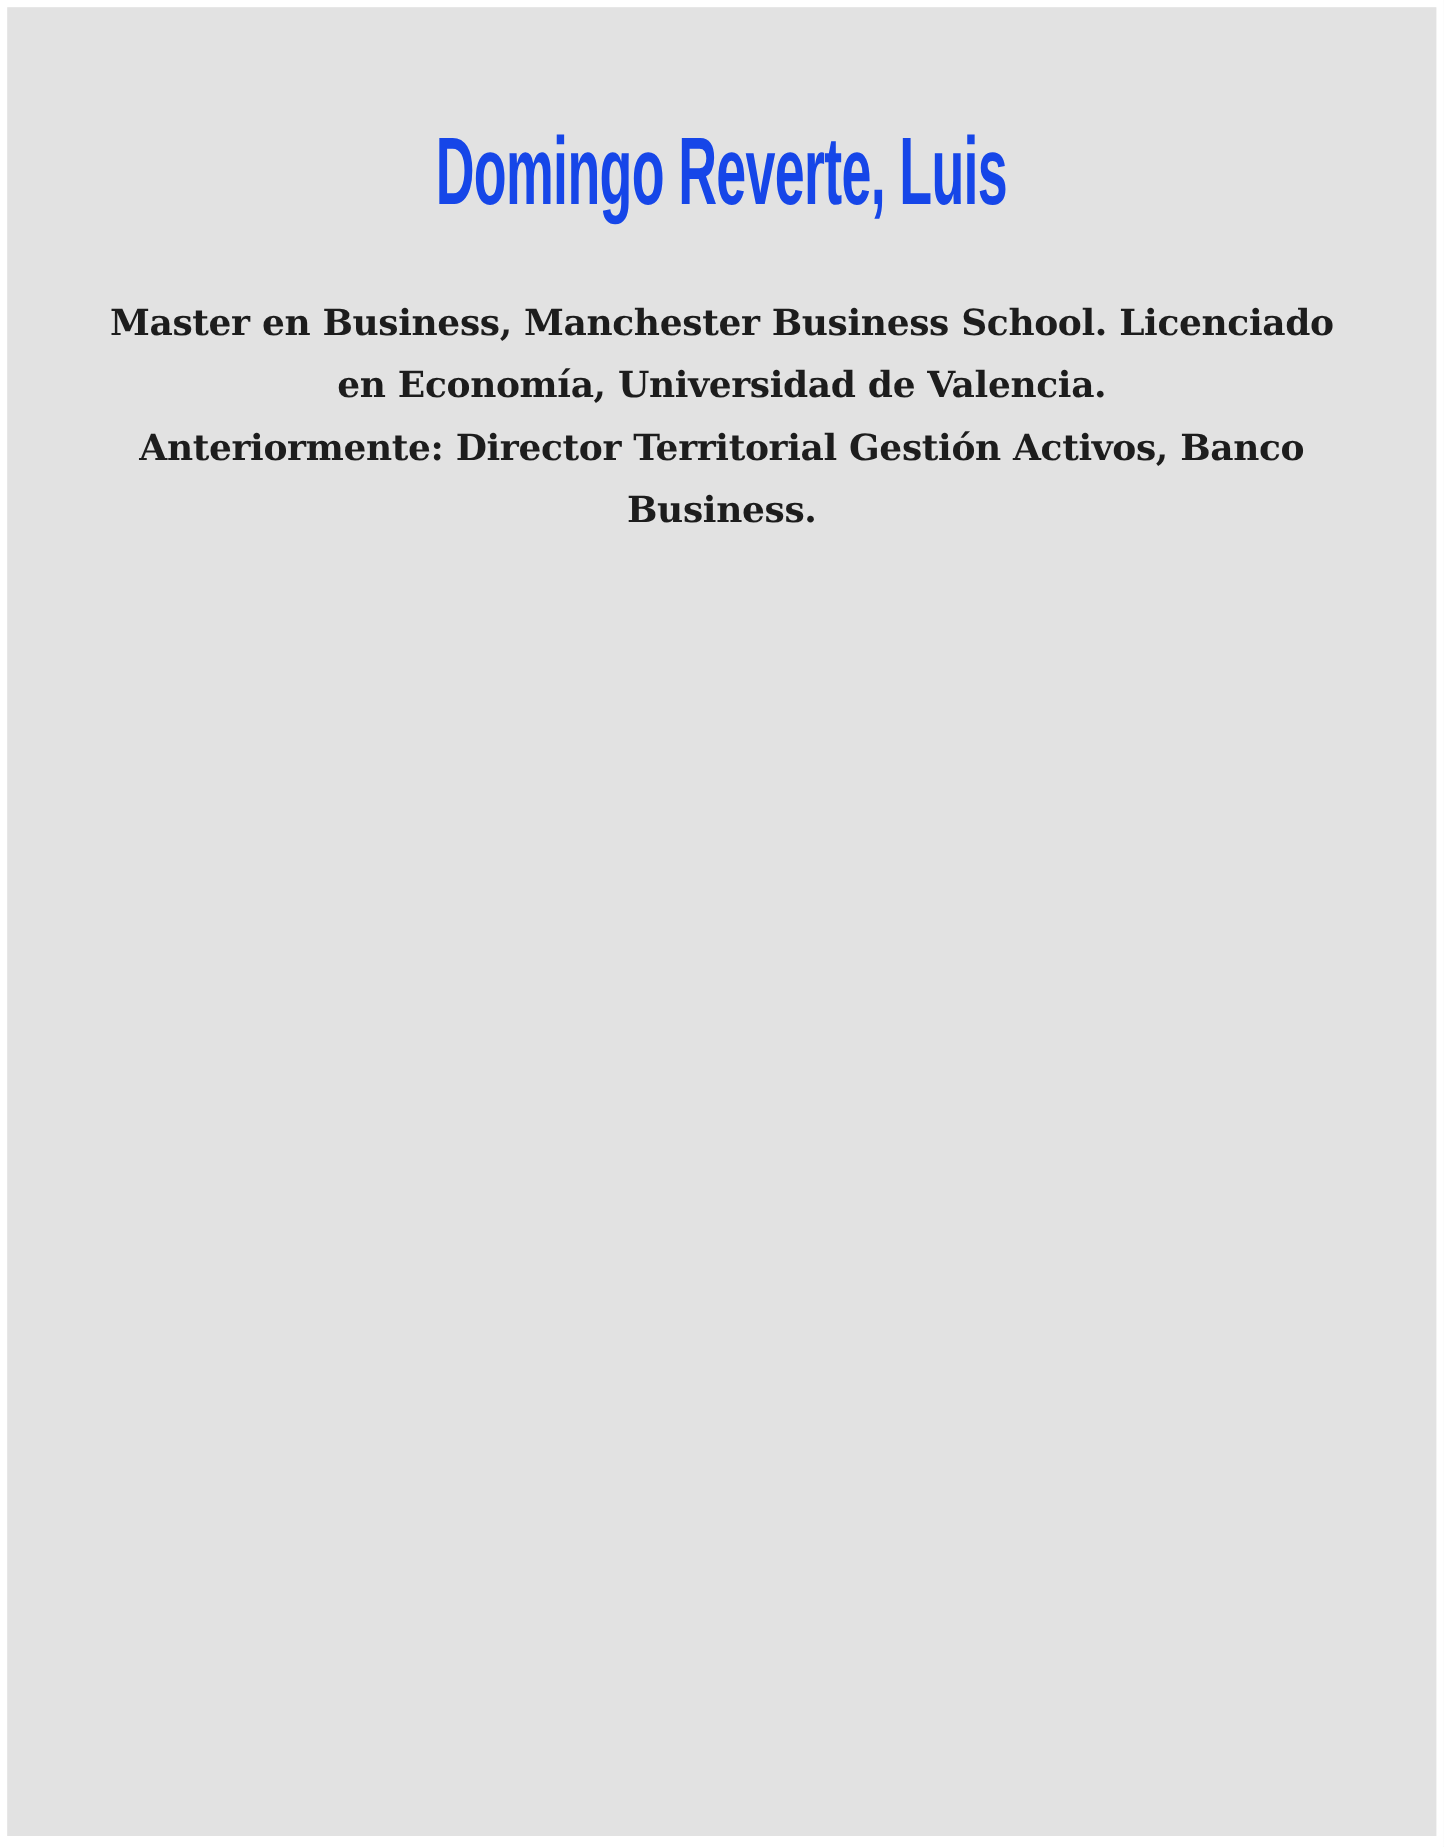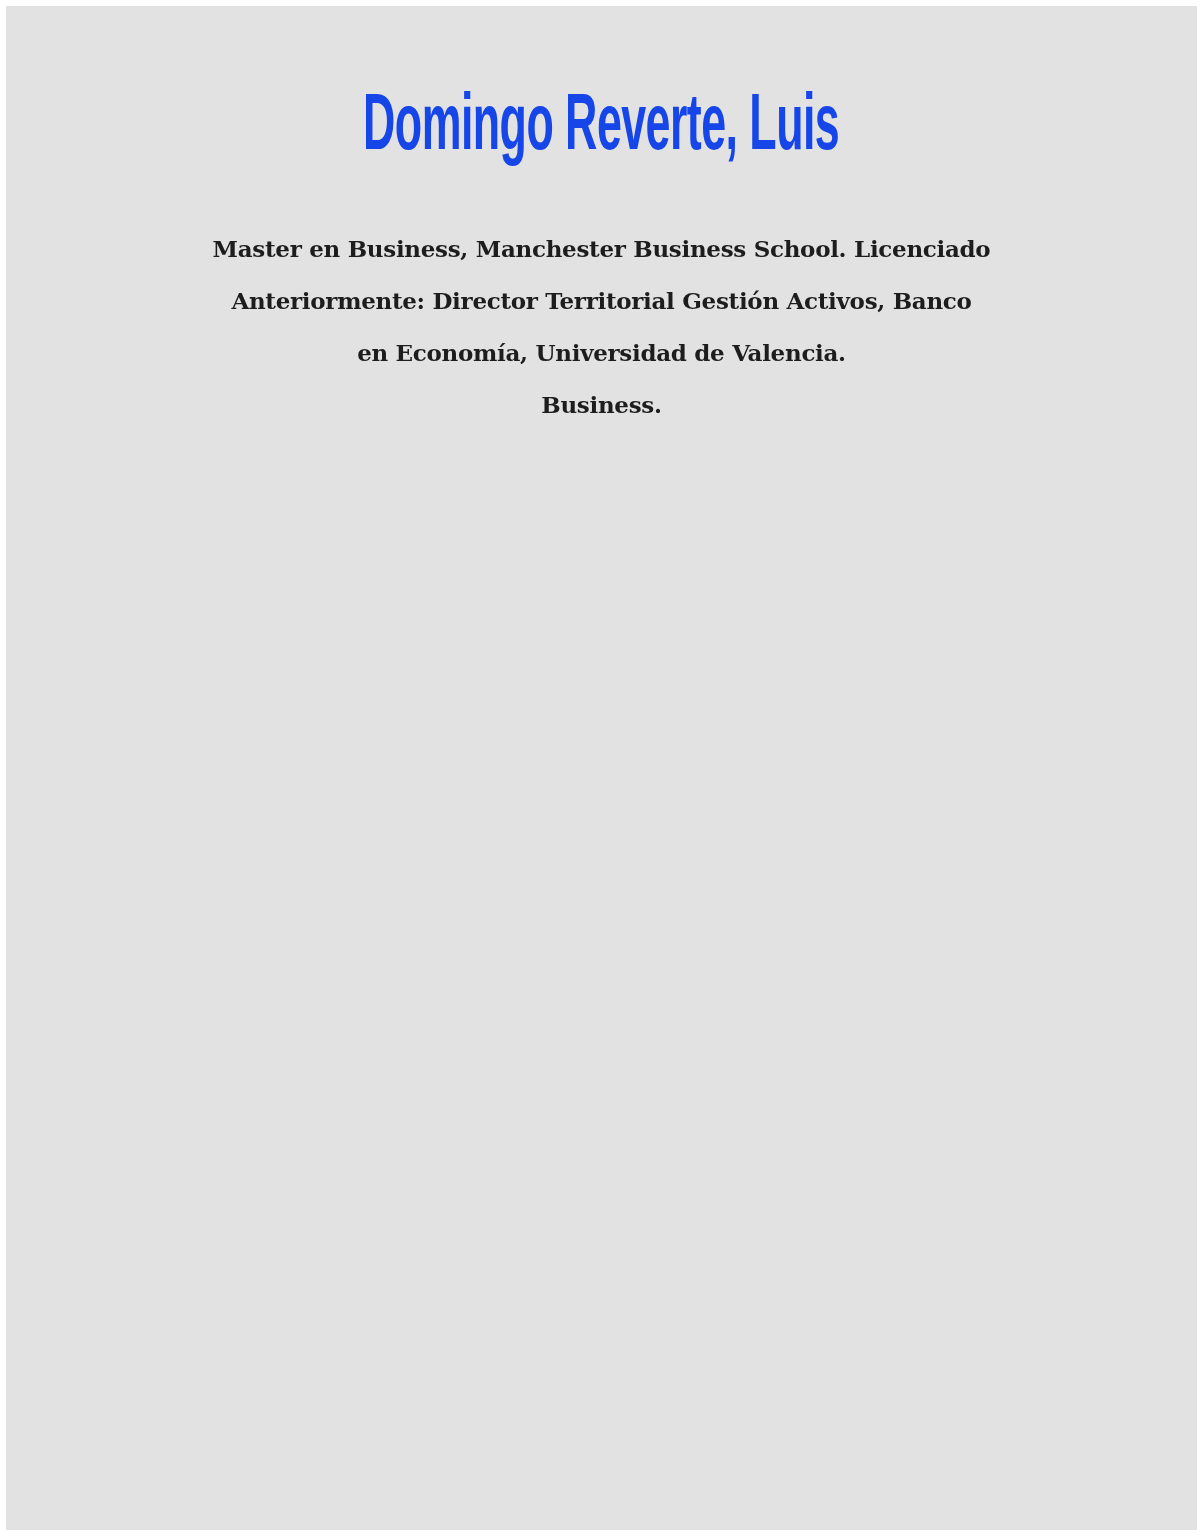--- a/index.html
+++ b/index.html
@@ -16,21 +16,21 @@
     font-family: "Liberation Sans", sans-serif;
   }
   .content-card {
     position: absolute;
     left: 6px;
     top: 6px;
     width: 1191px;
     height: 1524px;
     background: #e2e2e2;
     box-sizing: border-box;
-    padding-top: 75px;
+    padding-top: 96px;
     text-align: center;
   }
   .page-title {
     margin: 0;
     font-family: "Liberation Sans", sans-serif;
     font-weight: 700;
     font-size: 80px;
     line-height: 82px;
     color: #1646e8;
     letter-spacing: -1px;
@@ -38,35 +38,35 @@
   }
   .page-title .condense {
     display: inline-block;
     transform: scaleX(0.56);
     transform-origin: 50% 50%;
   }
   .bio {
     margin-top: 60px;
     font-family: "DejaVu Serif", "Liberation Serif", serif;
     font-weight: 700;
-    font-size: 23px;
+    font-size: 30px;
     line-height: 52px;
     color: #1d1d1d;
     letter-spacing: -0.3px;
   }
   .bio-line {
     white-space: nowrap;
   }
 </style>
 </head>
 <body>
 
 <div class="page">
   <div class="content-card">
     <h1 class="page-title"><span class="condense">Domingo Reverte, Luis</span></h1>
     <div class="bio">
       <div class="bio-line">Master en Business, Manchester Business School. Licenciado</div>
+      <div class="bio-line">en Economía, Universidad de Valencia.</div>
       <div class="bio-line">Anteriormente: Director Territorial Gestión Activos, Banco</div>
-      <div class="bio-line">en Economía, Universidad de Valencia.</div>
       <div class="bio-line">Business.</div>
     </div>
   </div>
 </div>
 
 </body></html>

